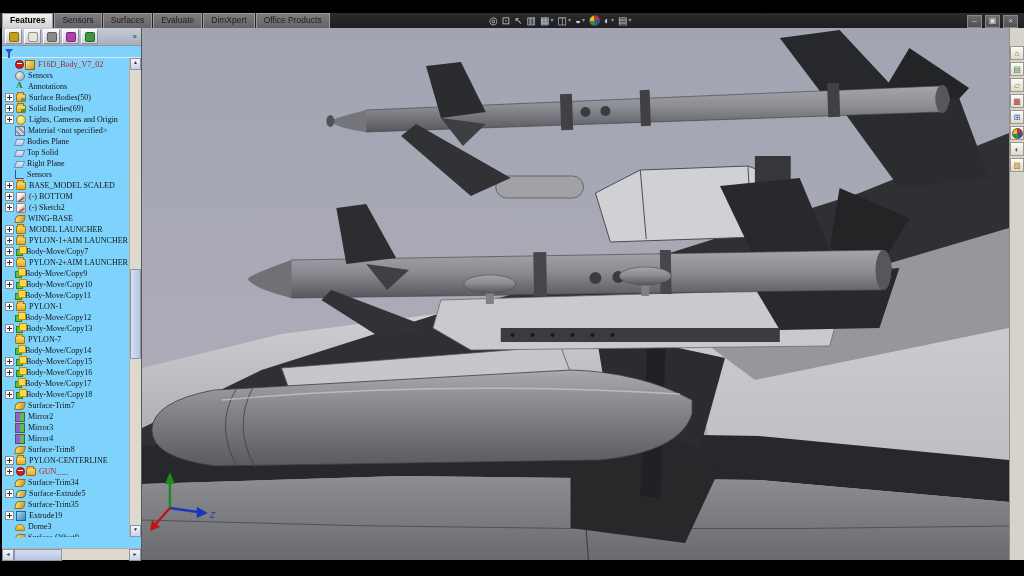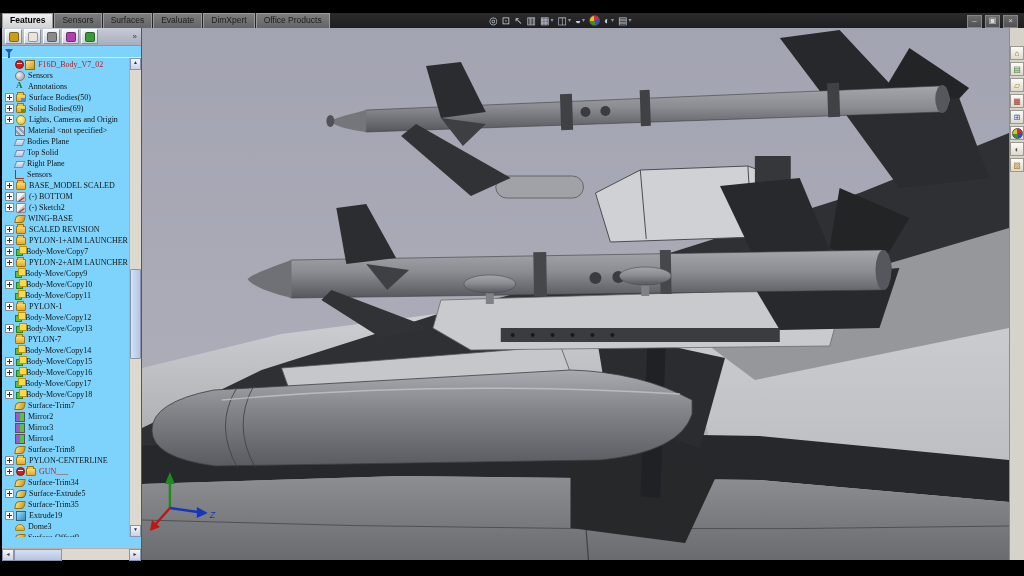--- a/index.html
+++ b/index.html
@@ -236,21 +236,21 @@
               <span>(-) Sketch2</span>
             </div>
             <div class="trow">
               <div class="nplus"></div>
               <div class="ti ti-surface"></div>
               <span>WING-BASE</span>
             </div>
             <div class="trow">
               <div class="plus"></div>
               <div class="ti ti-folder"></div>
-              <span>SCALED REVISION</span>
+              <span>MODEL LAUNCHER</span>
             </div>
             <div class="trow">
               <div class="plus"></div>
               <div class="ti ti-folder"></div>
               <span>PYLON-1+AIM LAUNCHER +9LM MI</span>
             </div>
             <div class="trow">
               <div class="plus"></div>
               <div class="ti ti-movecopy"></div>
               <span>Body-Move/Copy7</span>

